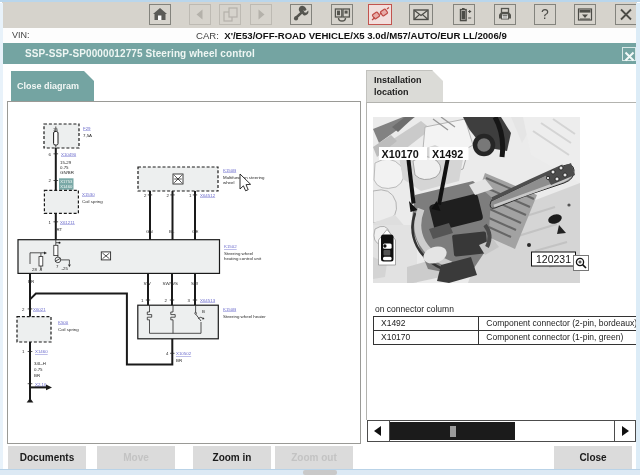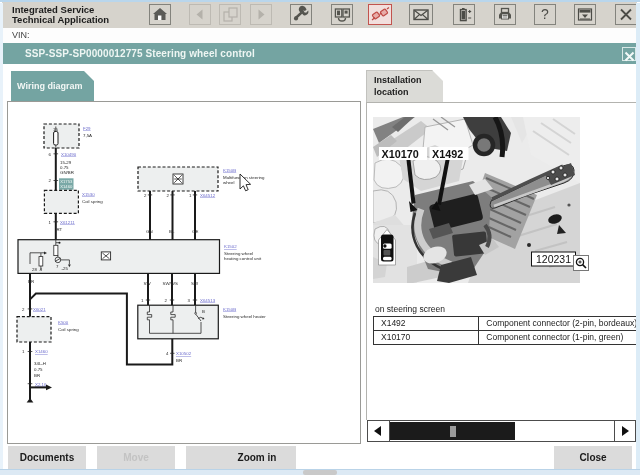--- a/index.html
+++ b/index.html
@@ -52,21 +52,20 @@
   
   .bbtn{position:absolute;top:446px;height:23px;width:78px;background:#dbdbdb;
         font-size:10px;font-weight:bold;color:#1a1a1a;text-align:center;line-height:23px;}
   .bbtn.dis{color:#c3c3c3;}
 </style>
 </head>
 <body>
 <div id="root">
   <div class="abs" id="hdr"></div>
   <div class="abs" id="topline"></div>
-  <div class="abs" id="hdrtxt">Integrated Service<br>Technical Application</div>
 
   <div class="hbtn" style="left:149px;">
       <svg width="20" height="19" viewBox="0 0 20 19">
     <path d="M10 3 L17 9 L15.5 9 L15.5 15 L4.5 15 L4.5 9 L3 9 Z" fill="#5b5b57"></path>
     <rect x="8" y="10.5" width="3.4" height="4.5" fill="#fff"></rect>
       </svg>
     </div>
   <div class="hbtn dis" style="left:189px;">
       <svg width="20" height="19" viewBox="0 0 20 19">
     <path d="M12.5 4.5 L12.5 14.5 L6.5 9.5 Z" fill="#b4b1aa"></path>
@@ -143,27 +142,28 @@
     <path d="M5 14 h10" stroke="#4c4c47" stroke-width="1"></path>
       </svg>
     </div>
   <div class="hbtn" style="left:615px;">
       <svg width="20" height="19" viewBox="0 0 20 19">
     <path d="M5 4.5 L15 14.5 M15 4.5 L5 14.5" stroke="#4c4c47" stroke-width="1.8"></path>
       </svg>
     </div>
   <div class="abs" id="vinbar"></div>
   <div class="abs" id="vinlbl">VIN:</div>
+  <div class="abs" id="carline">CAR:&nbsp; <b>X'/E53/OFF-ROAD VEHICLE/X5 3.0d/M57/AUTO/EUR LL/2006/9</b></div>
   <div class="abs" id="teal"></div>
   <div class="abs" id="tealtxt">SSP-SSP-SP0000012775 Steering wheel control</div>
   <div class="abs" id="tealx"><svg width="11" height="11" viewBox="0 0 11 11" style="margin:0.5px;">
         <path d="M1.5 1.5 L9.5 9.5 M9.5 1.5 L1.5 9.5" stroke="#f4faf8" stroke-width="2"></path>
       </svg></div>
   <div class="abs" id="ltab"></div>
-  <div class="abs" id="ltabtxt">Wiring diagram</div>
+  <div class="abs" id="ltabtxt">Close diagram</div>
   <div class="abs" id="rtab"></div>
   <div class="abs" id="rtabtxt">Installation<br>location</div>
   <div class="abs" id="lpanel"></div>
   <div class="abs" id="rpanel"></div>
 
   <div class="abs" id="wiring" style="left:8px;top:102px;">
   <svg width="352" height="340" viewBox="0 0 352 340">
     <style>
       .bx{fill:#edefef;stroke:#1a1a1a;stroke-width:1.2;}
       .dsh{stroke-dasharray:3,1.9;}
@@ -375,21 +375,21 @@
     <rect x="158.5" y="135" width="44" height="14" fill="#fff" stroke="#111" stroke-width="1"></rect>
     <text x="163" y="146" font-family="Liberation Sans" font-size="10.5px" fill="#111">120231</text>
   </svg></div>
 
   <div class="abs" style="left:573px;top:255px;width:16px;height:16px;background:#fff;border:1px solid #777;box-sizing:border-box;">
     <svg width="14" height="14" viewBox="0 0 14 14">
       <circle cx="6" cy="6" r="3.6" fill="none" stroke="#111" stroke-width="1.3"></circle>
       <path d="M8.6 8.6 L12 12" stroke="#111" stroke-width="1.6"></path>
       <path d="M4.4 6 h3.2 M6 4.4 v3.2" stroke="#111" stroke-width="0.9"></path>
     </svg></div>
-  <div class="abs" id="onsteer">on steering screen</div>
+  <div class="abs" id="onsteer">on connector column</div>
   <table class="abs" id="ctable">
     <tbody>
         <tr>
           <td style="width:123px;">X1492</td>
           <td>Component connector (2-pin, bordeaux)</td>
         </tr>
     <tr>
           <td>X10170</td>
           <td>Component connector (1-pin, green)</td>
         </tr>
@@ -401,19 +401,20 @@
       </div>
     <div class="abs" id="sthumb">
         <div class="abs" id="sgrip"></div>
       </div>
     <div class="abs" id="sright">
         <div class="sarr" style="left:7px;border-top:5px solid transparent;border-bottom:5px solid transparent;border-left:7px solid #111;"></div>
       </div>
   </div>
   <div class="bbtn" style="left:8px;">Documents</div>
   <div class="bbtn dis" style="left:97px;">Move</div>
-  <div class="bbtn" style="left:186px;padding-left:32px;">Zoom in</div>
+  <div class="bbtn" style="left:193px;">Zoom in</div>
+  <div class="bbtn dis" style="left:275px;">Zoom out</div>
   <div class="bbtn" style="left:554px;">Close</div>
   <div class="abs" id="botline"></div>
   <div class="abs" id="leftline"></div>
   <div class="abs" id="rightline"></div>
   <div class="abs" style="left:303px;top:470px;width:34px;height:5px;background:#c9c9c9;border-radius:2px;"></div>
 </div>
 
 </body></html>

